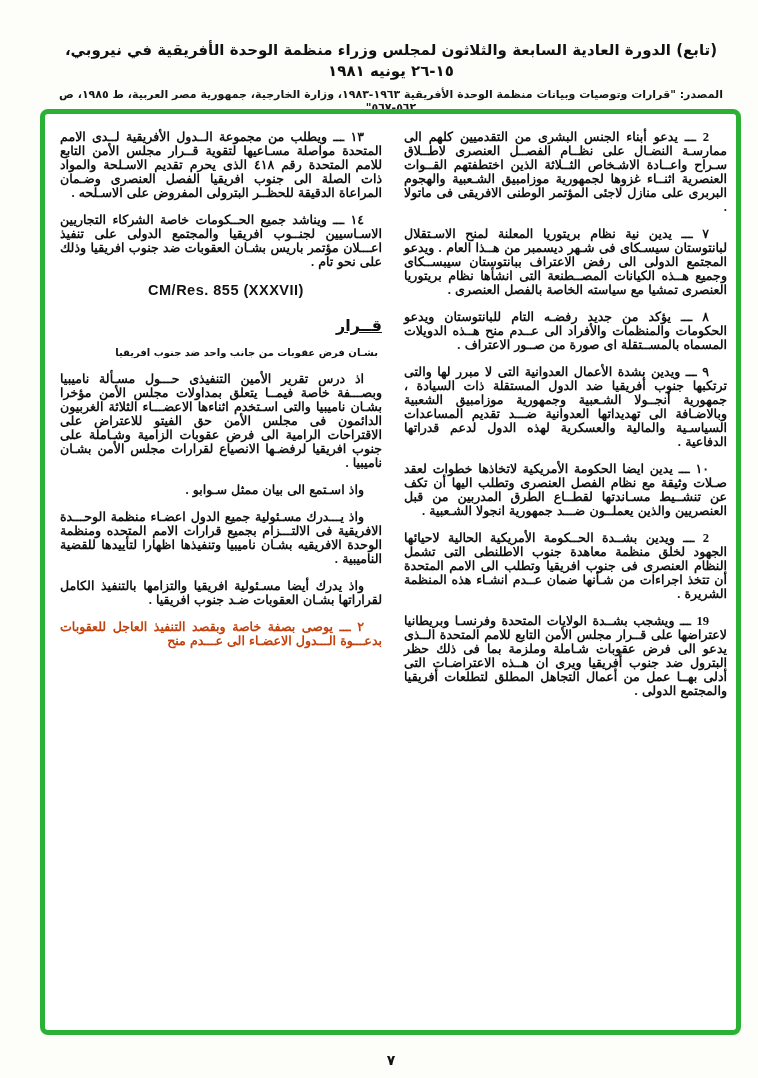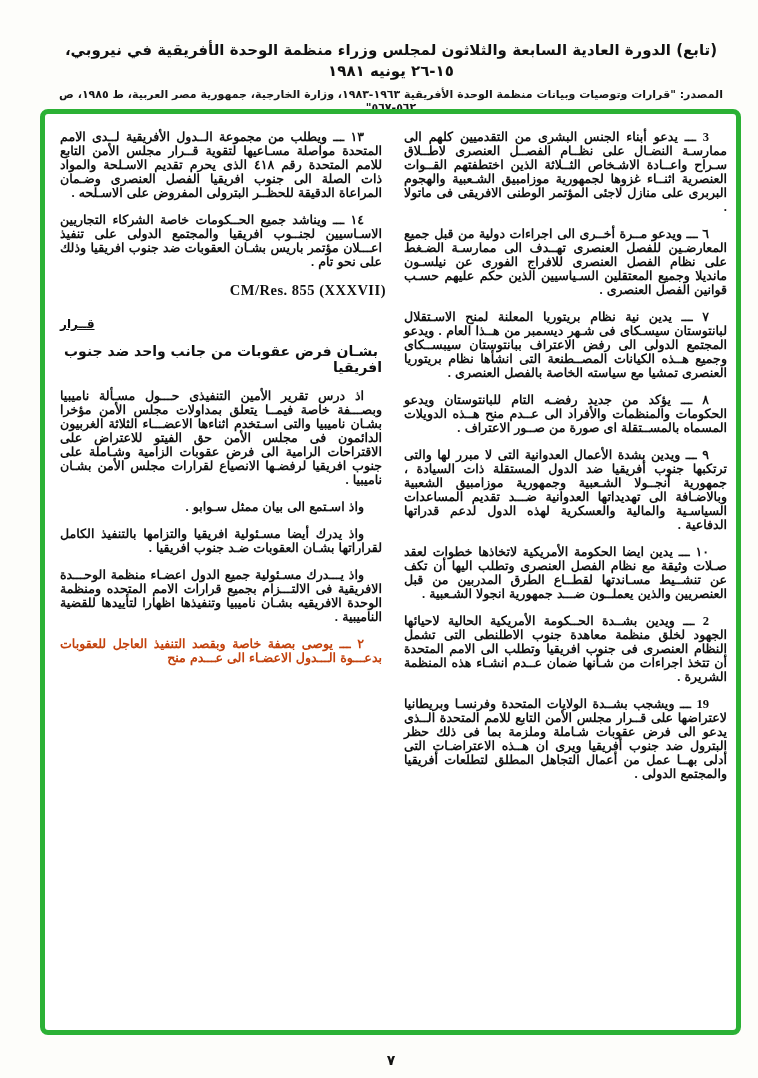--- a/index.html
+++ b/index.html
@@ -32,66 +32,65 @@
     position:absolute; direction:rtl;
   }
   .col-right { left:388px; top:114px; width:331px; }
   .col-left  { left:44px;  top:114px; width:330px; }
   .col p {
     font-size:12.6px; line-height:14px; font-weight:600;
     text-align:justify; text-indent:18px;
     margin-bottom:13px; word-spacing:1px;font-family:Liberation Serif, serif;
   }
   .res-number {
-    direction:ltr; text-align:right;
-    font-family:Liberation Serif, serif;
+    direction:ltr; text-align:center;
+    font-family:Liberation Sans, sans-serif;
     font-size:14.5px; font-weight:bold; letter-spacing:.5px;
     margin:8px 0 18px 0; text-indent:10px;
   }
   .res-title {
-    text-align:left; font-size:12px; font-weight:bold;
+    text-align:right; font-size:16px; font-weight:bold;
     margin-bottom:12px; letter-spacing:.5px;text-decoration:underline;
   }
   .res-subtitle {
-    text-align:right; font-size:14px; font-weight:bold;
+    text-align:right; font-size:10px; font-weight:bold;
     margin-bottom:14px; text-indent:4px;
   }
   .strong-par { font-weight:bold; color:#c2410c; }
   .footer {
     position:absolute; left:0; top:1040px; width:758px;
     text-align:center; font-size:14px; font-weight:bold;
   }
 </style>
 </head>
 <body>
 
 <div class="header">
   <div class="header-line1">(تابع) الدورة العادية السابعة والثلاثون لمجلس وزراء منظمة الوحدة الأفريقية في نيروبي، ١٥-٢٦ يونيه ١٩٨١</div>
   <div class="header-line2">المصدر: "قرارات وتوصيات وبيانات منظمة الوحدة الأفريقية ١٩٦٣-١٩٨٣، وزارة الخارجية، جمهورية مصر العربية، ط ١٩٨٥، ص ٥٦٢-٥٦٧"</div>
 </div>
 
 <div class="frame"></div>
 
 <div class="col col-right">
-  <p>3 ـــ يدعو أبناء الجنس البشرى من التقدميين كلهم الى ممارسـة النضـال على نظــام الفصــل العنصرى لاطــلاق سـراح واعــادة الاشـخاص الثــلاثة الذين اختطفتهم القــوات العنصرية اثنــاء غزوها لجمهورية موزامبيق الشـعبية والهجوم البربرى على منازل لاجئى المؤتمر الوطنى الافريقى فى ماتولا .</p>
-  <p>٦ ـــ ويدعو مــرة أخــرى الى اجراءات دولية من قبل جميع المعارضـين للفصل العنصرى تهــدف الى ممارسـة الضـغط على نظام الفصل العنصرى للافراج الفورى عن نيلسـون مانديلا وجميع المعتقلين السـياسيين الذين حكم عليهم حسـب قوانين الفصل العنصرى .</p>
+  <p>2 ـــ يدعو أبناء الجنس البشرى من التقدميين كلهم الى ممارسـة النضـال على نظــام الفصــل العنصرى لاطــلاق سـراح واعــادة الاشـخاص الثــلاثة الذين اختطفتهم القــوات العنصرية اثنــاء غزوها لجمهورية موزامبيق الشـعبية والهجوم البربرى على منازل لاجئى المؤتمر الوطنى الافريقى فى ماتولا .</p>
   <p>٧ ـــ يدين نية نظام بريتوريا المعلنة لمنح الاسـتقلال لبانتوستان سيسـكاى فى شـهر ديسمبر من هــذا العام . ويدعو المجتمع الدولى الى رفض الاعتراف ببانتوستان سيبســكاى وجميع هــذه الكيانات المصــطنعة التى انشأها نظام بريتوريا العنصرى تمشيا مع سياسته الخاصة بالفصل العنصرى .</p>
   <p>٨ ـــ يؤكد من جديد رفضـه التام للبانتوستان ويدعو الحكومات والمنظمات والأفراد الى عــدم منح هــذه الدويلات المسماه بالمســتقلة اى صورة من صــور الاعتراف .</p>
   <p>٩ ـــ ويدين بشدة الأعمال العدوانية التى لا مبرر لها والتى ترتكبها جنوب أفريقيا ضد الدول المستقلة ذات السيادة ، جمهورية أنجــولا الشـعبية وجمهورية موزامبيق الشعبية وبالاضـافة الى تهديداتها العدوانية ضـــد تقديم المساعدات السياسـية والمالية والعسكرية لهذه الدول لدعم قدراتها الدفاعية .</p>
   <p>١٠ ـــ يدين ايضا الحكومة الأمريكية لاتخاذها خطوات لعقد صـلات وثيقة مع نظام الفصل العنصرى وتطلب اليها أن تكف عن تنشــيط مسـاندتها لقطــاع الطرق المدربين من قبل العنصريين والذين يعملــون ضـــد جمهورية انجولا الشـعبية .</p>
   <p>2 ـــ ويدين بشــدة الحــكومة الأمريكية الحالية لاحيائها الجهود لخلق منظمة معاهدة جنوب الاطلنطى التى تشمل النظام العنصرى فى جنوب افريقيا وتطلب الى الامم المتحدة أن تتخذ اجراءات من شـأنها ضمان عــدم انشـاء هذه المنظمة الشريرة .</p>
   <p>19 ـــ ويشجب بشــدة الولايات المتحدة وفرنسـا وبريطانيا لاعتراضها على قــرار مجلس الأمن التابع للامم المتحدة الــذى يدعو الى فرض عقوبات شـاملة وملزمة بما فى ذلك حظر البترول ضد جنوب أفريقيا ويرى ان هــذه الاعتراضـات التى أدلى بهــا عمل من أعمال التجاهل المطلق لتطلعات أفريقيا والمجتمع الدولى .</p>
 </div>
 
 <div class="col col-left">
   <p>١٣ ـــ ويطلب من مجموعة الــدول الأفريقية لــدى الامم المتحدة مواصلة مسـاعيها لتقوية قــرار مجلس الأمن التابع للامم المتحدة رقم ٤١٨ الذى يحرم تقديم الاسـلحة والمواد ذات الصلة الى جنوب افريقيا الفصل العنصرى وضـمان المراعاة الدقيقة للحظــر البترولى المفروض على الاسـلحه .</p>
   <p>١٤ ـــ ويناشد جميع الحــكومات خاصة الشركاء التجاريين الاسـاسيين لجنــوب افريقيا والمجتمع الدولى على تنفيذ اعـــلان مؤتمر باريس بشـان العقوبات ضد جنوب افريقيا وذلك على نحو تام .</p>
   <div class="res-number">CM/Res. 855 (XXXVII)</div>
   <div class="res-title">قــرار</div>
   <div class="res-subtitle">بشـان فرض عقوبات من جانب واحد ضد جنوب افريقيا</div>
   <p>اذ درس تقرير الأمين التنفيذى حـــول مسـألة ناميبيا وبصـــفة خاصة فيمــا يتعلق بمداولات مجلس الأمن مؤخرا بشـان ناميبيا والتى اسـتخدم اثناءها الاعضـــاء الثلاثة الغربيون الدائمون فى مجلس الأمن حق الفيتو للاعتراض على الاقتراحات الرامية الى فرض عقوبات الزامية وشـاملة على جنوب افريقيا لرفضـها الانصياع لقرارات مجلس الأمن بشـان ناميبيا .</p>
   <p>واذ اسـتمع الى بيان ممثل سـوابو .</p>
+  <p>واذ يـــدرك مسـئولية جميع الدول اعضـاء منظمة الوحـــدة الافريقية فى الالتـــزام بجميع قرارات الامم المتحده ومنظمة الوحدة الافريقيه بشـان ناميبيا وتنفيذها اظهارا لتأييدها للقضية الناميبية .</p>
   <p>واذ يدرك أيضا مسـئولية افريقيا والتزامها بالتنفيذ الكامل لقراراتها بشـان العقوبات ضـد جنوب افريقيا .</p>
-  <p>واذ يـــدرك مسـئولية جميع الدول اعضـاء منظمة الوحـــدة الافريقية فى الالتـــزام بجميع قرارات الامم المتحده ومنظمة الوحدة الافريقيه بشـان ناميبيا وتنفيذها اظهارا لتأييدها للقضية الناميبية .</p>
   <p class="strong-par">٢ ـــ يوصى بصفة خاصة وبقصد التنفيذ العاجل للعقوبات بدعـــوة الـــدول الاعضـاء الى عـــدم منح</p>
 </div>
 
 <div class="footer">٧</div>
 
 </body></html>

